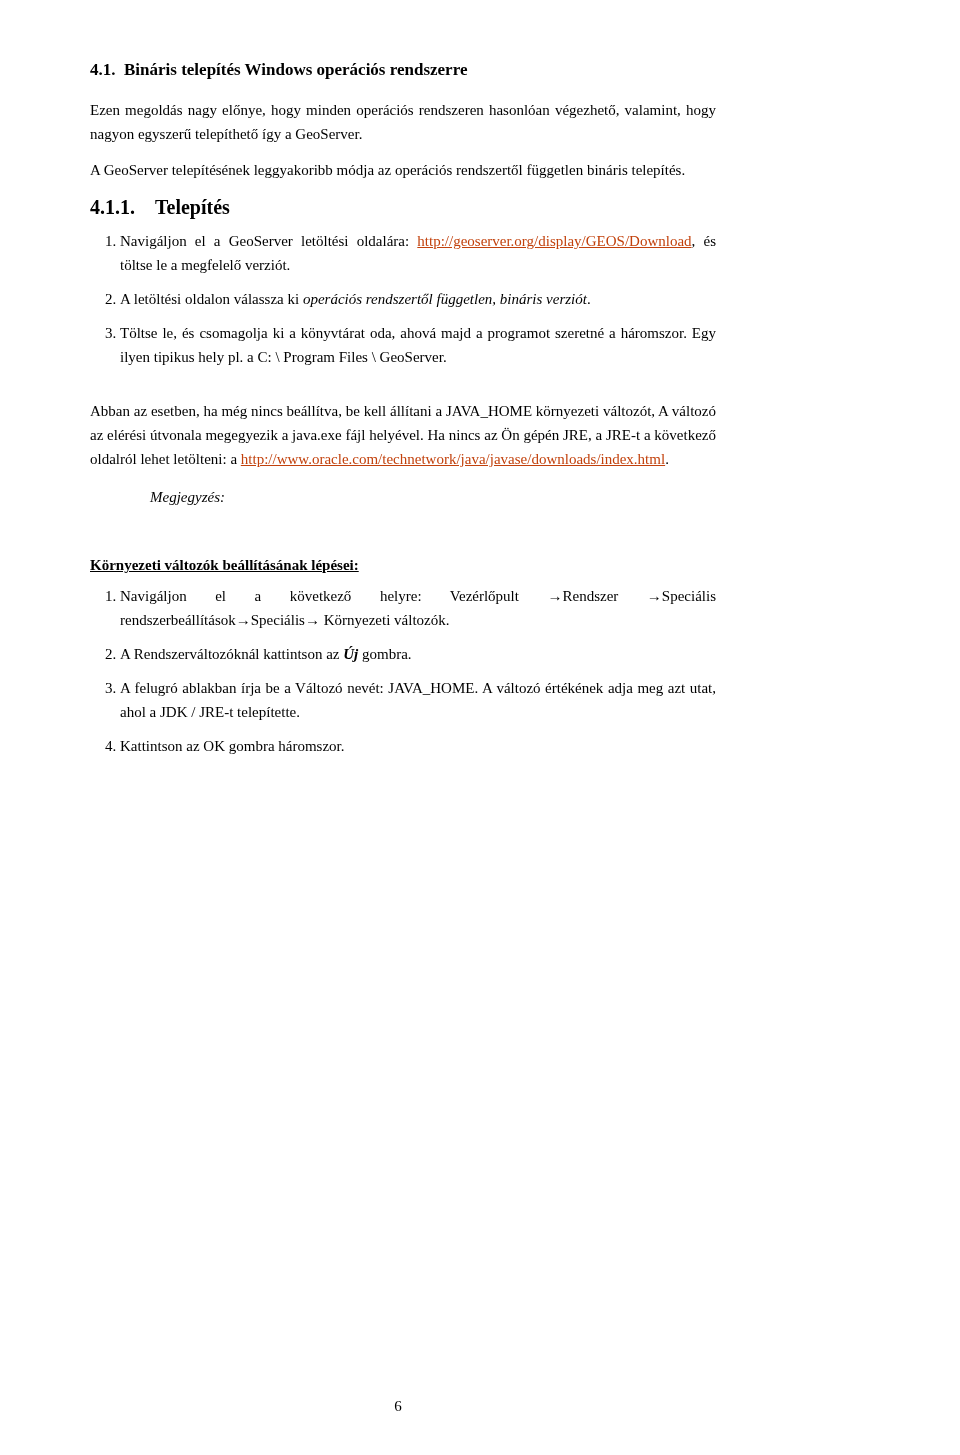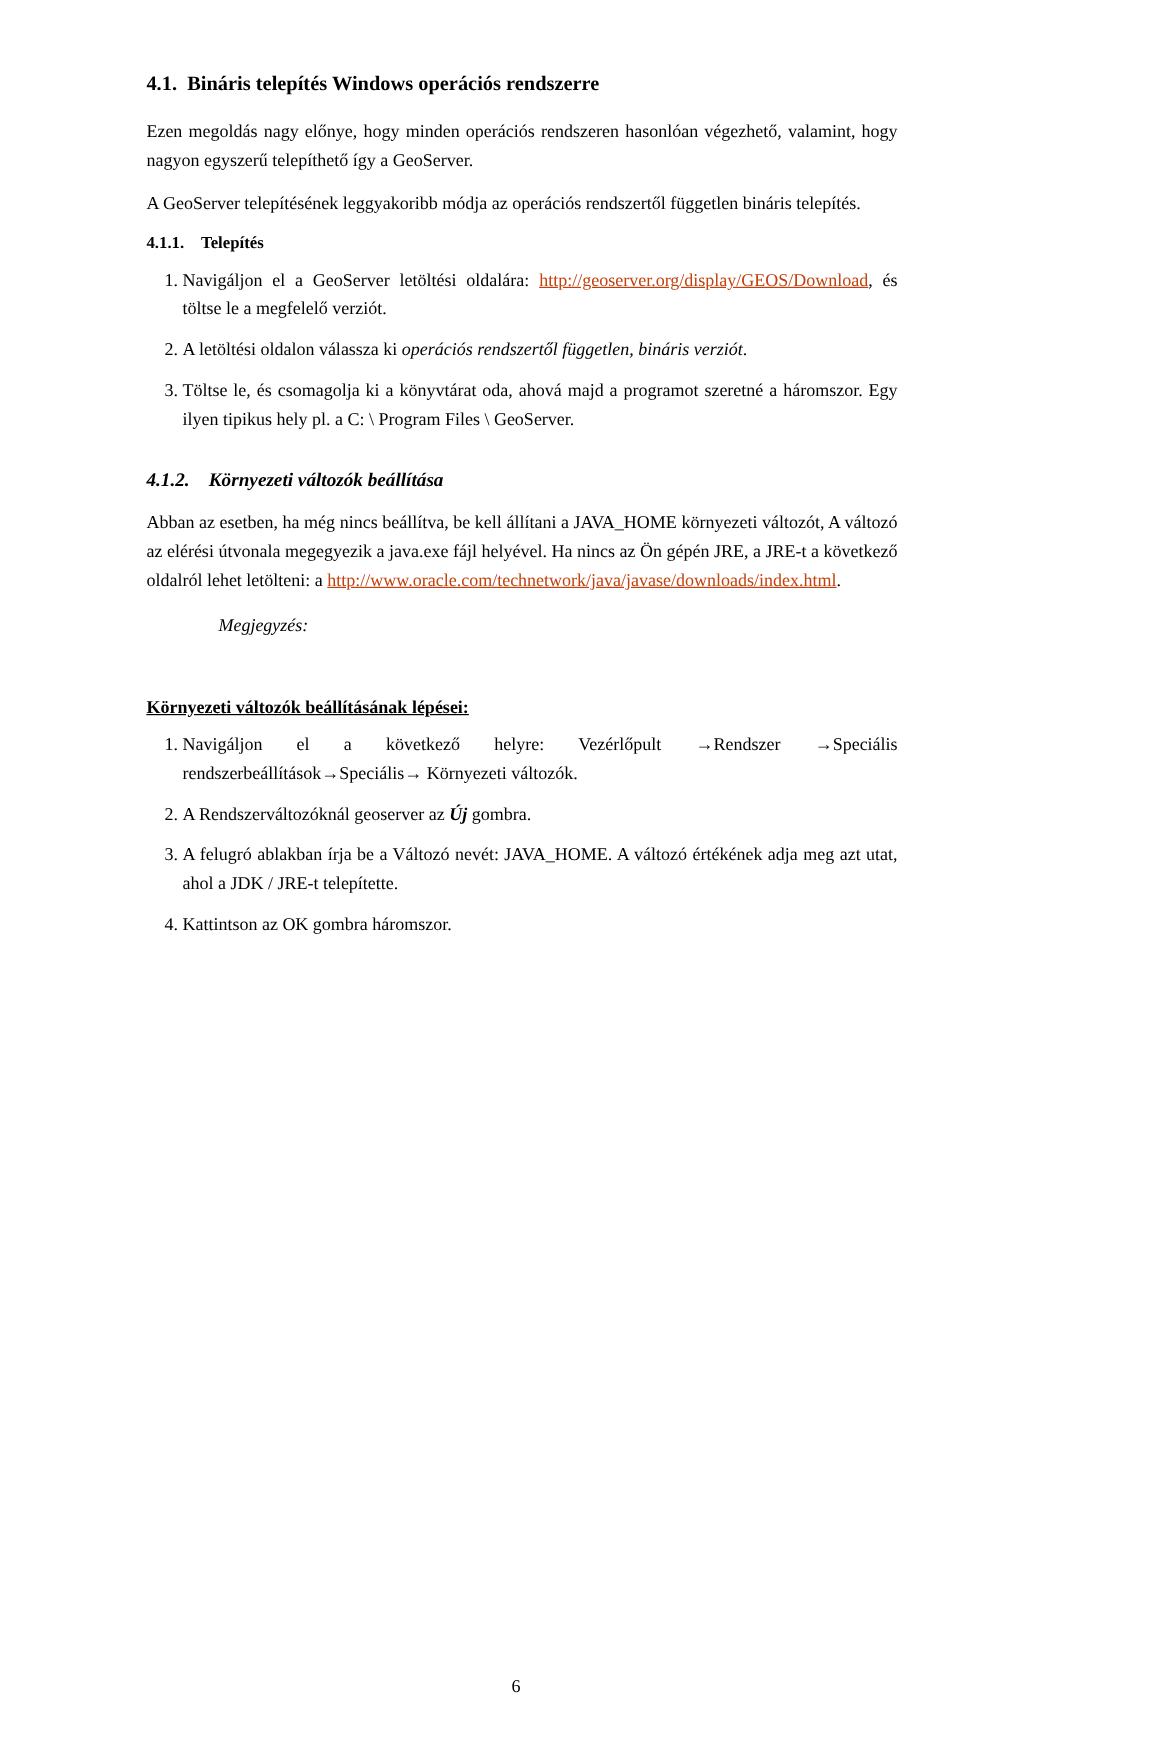--- a/index.html
+++ b/index.html
@@ -16,21 +16,20 @@
       width: 960px;
       min-height: 1455px;
       position: relative;
     }
 
     .page {
       width: 796px;
       min-height: 1455px;
       padding: 60px 80px 51px 90px;
       position: relative;
-      margin-left: 32px;
     }
 
     h1 {
       font-size: 17px;
       font-weight: bold;
       margin-bottom: 18px;
       text-align: left;
     }
 
     .section-heading {
@@ -41,21 +40,21 @@
       margin-top: 10px;
     }
 
     p {
       text-align: justify;
       line-height: 1.6;
       margin-bottom: 12px;
     }
 
     .subsection-title {
-      font-size: 14px;
+      font-size: 20px;
       font-weight: bold;
       margin-top: 14px;
       margin-bottom: 10px;
     }
 
     a {
       color: #c2410c;
       text-decoration: underline;
     }
 
@@ -135,23 +134,20 @@
       <li>
         <span>A letöltési oldalon válassza ki </span><em>operációs rendszertől független, bináris verziót</em><span>.</span>
       </li>
       <li>
         <span>Töltse le, és csomagolja ki a könyvtárat oda, ahová majd a programot szeretné a háromszor. Egy ilyen tipikus hely pl. a </span><span>C: \ Program Files \ GeoServer</span><span>.</span>
       </li>
     </ol>
   </div>
 
   <div class="section-4-1-2">
-    <div class="section-heading">
-      <span>4.1.2.</span>&nbsp;&nbsp;&nbsp;&nbsp;<span>Környezeti változók beállítása</span>
-    </div>
 
     <p>
       <span>Abban az esetben, ha még nincs beállítva, be kell állítani a JAVA_HOME környezeti változót, A változó az elérési útvonala megegyezik a java.exe fájl helyével. Ha nincs az Ön gépén JRE, a JRE-t a következő oldalról lehet letölteni: a </span><a href="#">http://www.oracle.com/technetwork/java/javase/downloads/index.html</a><span>.</span>
     </p>
 
     <div class="note-block">
       <p>
         <em>Megjegyzés:</em><br>
         &nbsp;&nbsp;&nbsp;&nbsp;&nbsp;&nbsp;&nbsp;&nbsp;
       </p>
@@ -159,21 +155,21 @@
   </div>
 
   <div class="env-steps-section">
     <span class="underline-bold-heading">Környezeti változók beállításának lépései:</span>
 
     <ol>
       <li>
         <span>Navigáljon el a következő helyre: Vezérlőpult </span><strong>→</strong><span>Rendszer </span><strong>→</strong><span>Speciális rendszerbeállítások</span><strong>→</strong><span>Speciális</span><strong>→</strong><span> Környezeti változók.</span>
       </li>
       <li>
-        <span>A Rendszerváltozóknál geoserver az </span><strong><em>Új</em></strong><span> gombra.</span>
+        <span>A Rendszerváltozóknál kattintson az </span><strong><em>Új</em></strong><span> gombra.</span>
       </li>
       <li>
         <span>A felugró ablakban írja be a Változó nevét: JAVA_HOME. A változó értékének adja meg azt utat, ahol a JDK / JRE-t telepítette.</span>
       </li>
       <li>
         <span>Kattintson az OK gombra háromszor.</span>
       </li>
     </ol>
   </div>
 

